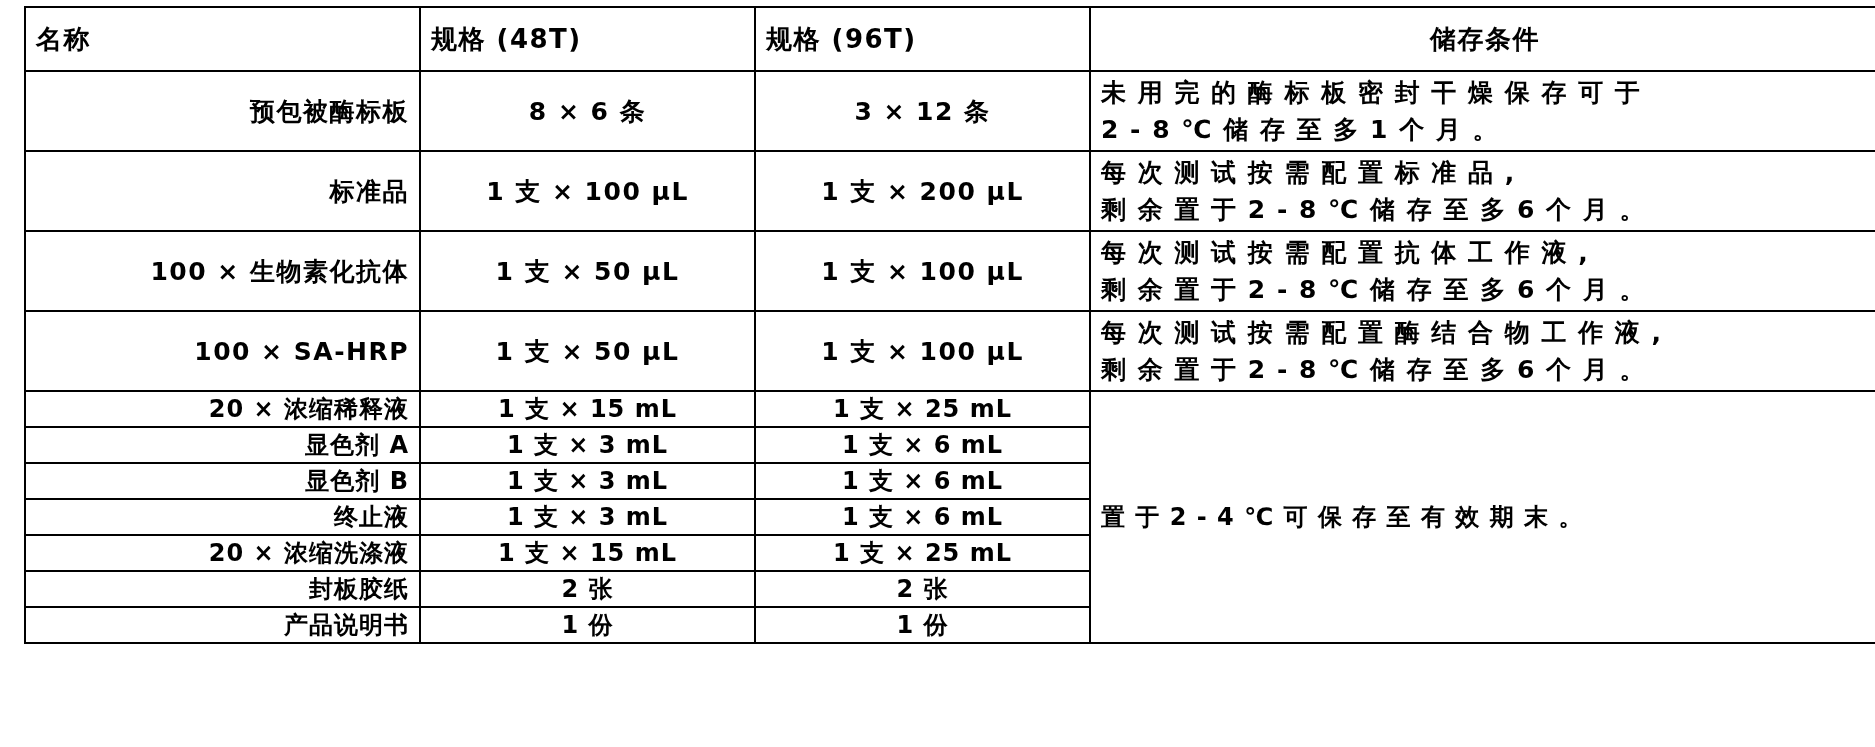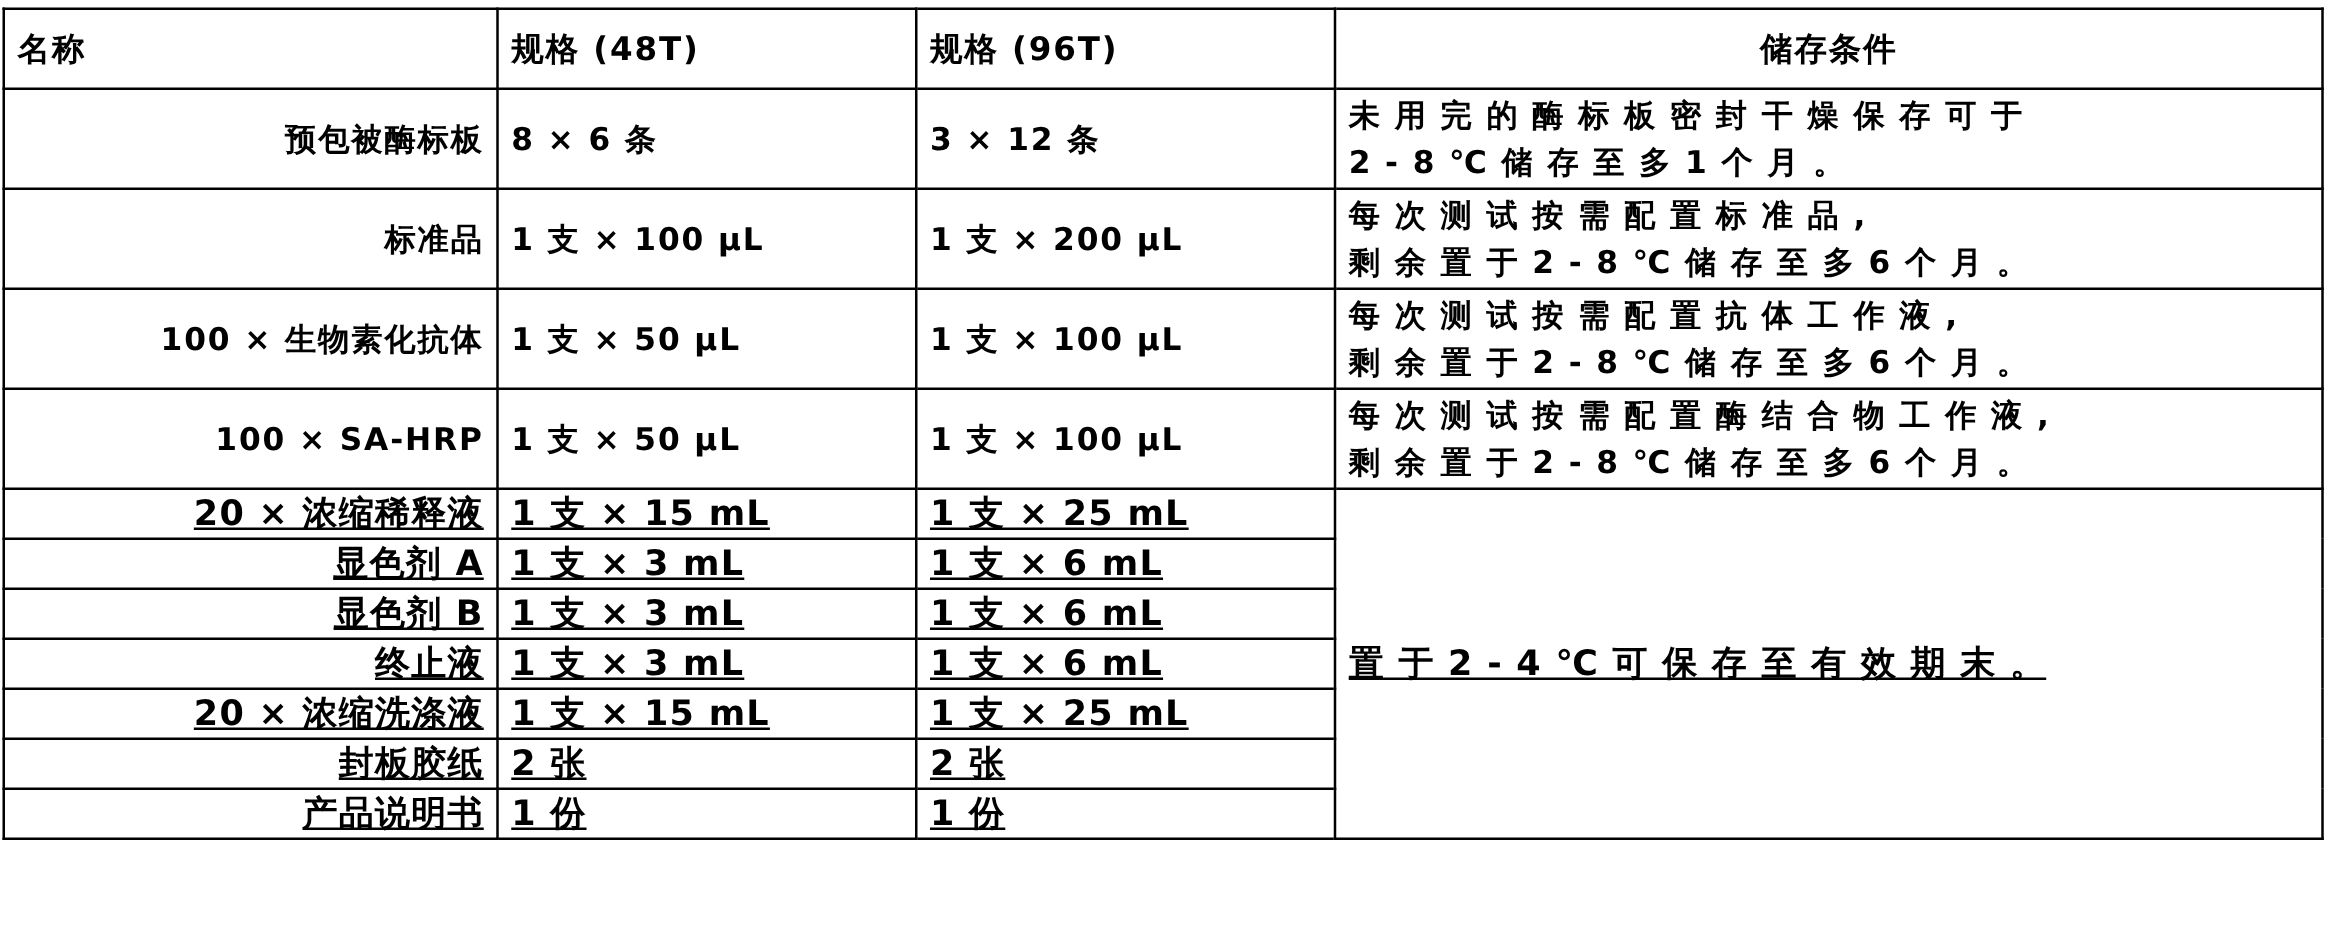--- a/index.html
+++ b/index.html
@@ -11,21 +11,21 @@
     width: 1875px;
     height: 747px;
     font-family: "DejaVu Sans", "Liberation Sans", sans-serif;
     color: #000000;
   }
   .sheet {
     position: relative;
     width: 1875px;
     height: 747px;
     box-sizing: border-box;
-    padding: 6px 10px 8px 2px;
+    padding: 6px 10px 8px 24px;
   }
   table.kit-table {
     border-collapse: collapse;
     width: 1855px;
     table-layout: fixed;
     font-size: 25px;
   }
   table.kit-table td,
   table.kit-table th {
     border: 2px solid #000000;
@@ -46,35 +46,34 @@
   }
   thead th.center {
     text-align: center;
     font-family: Liberation Mono, monospace;
   }
 
   td.name-cell {
     text-align: right;
   }
   td.spec-cell {
-    text-align: left;
+    text-align: center;
   }
   td.store-cell {
     text-align: left;
     line-height: 1.5;
     letter-spacing: 2px;
   }
   tr.tall td {
     height: 78px;
   }
   tr.short td {
     height: 34px;
-    font-size: 28px;
+    font-size: 24px;
     letter-spacing: 1px;
-    text-decoration: underline;
   }
   .line {
     display: block;
     white-space: nowrap;
   }
 </style>
 </head>
 <body>
 
 <div class="sheet">

